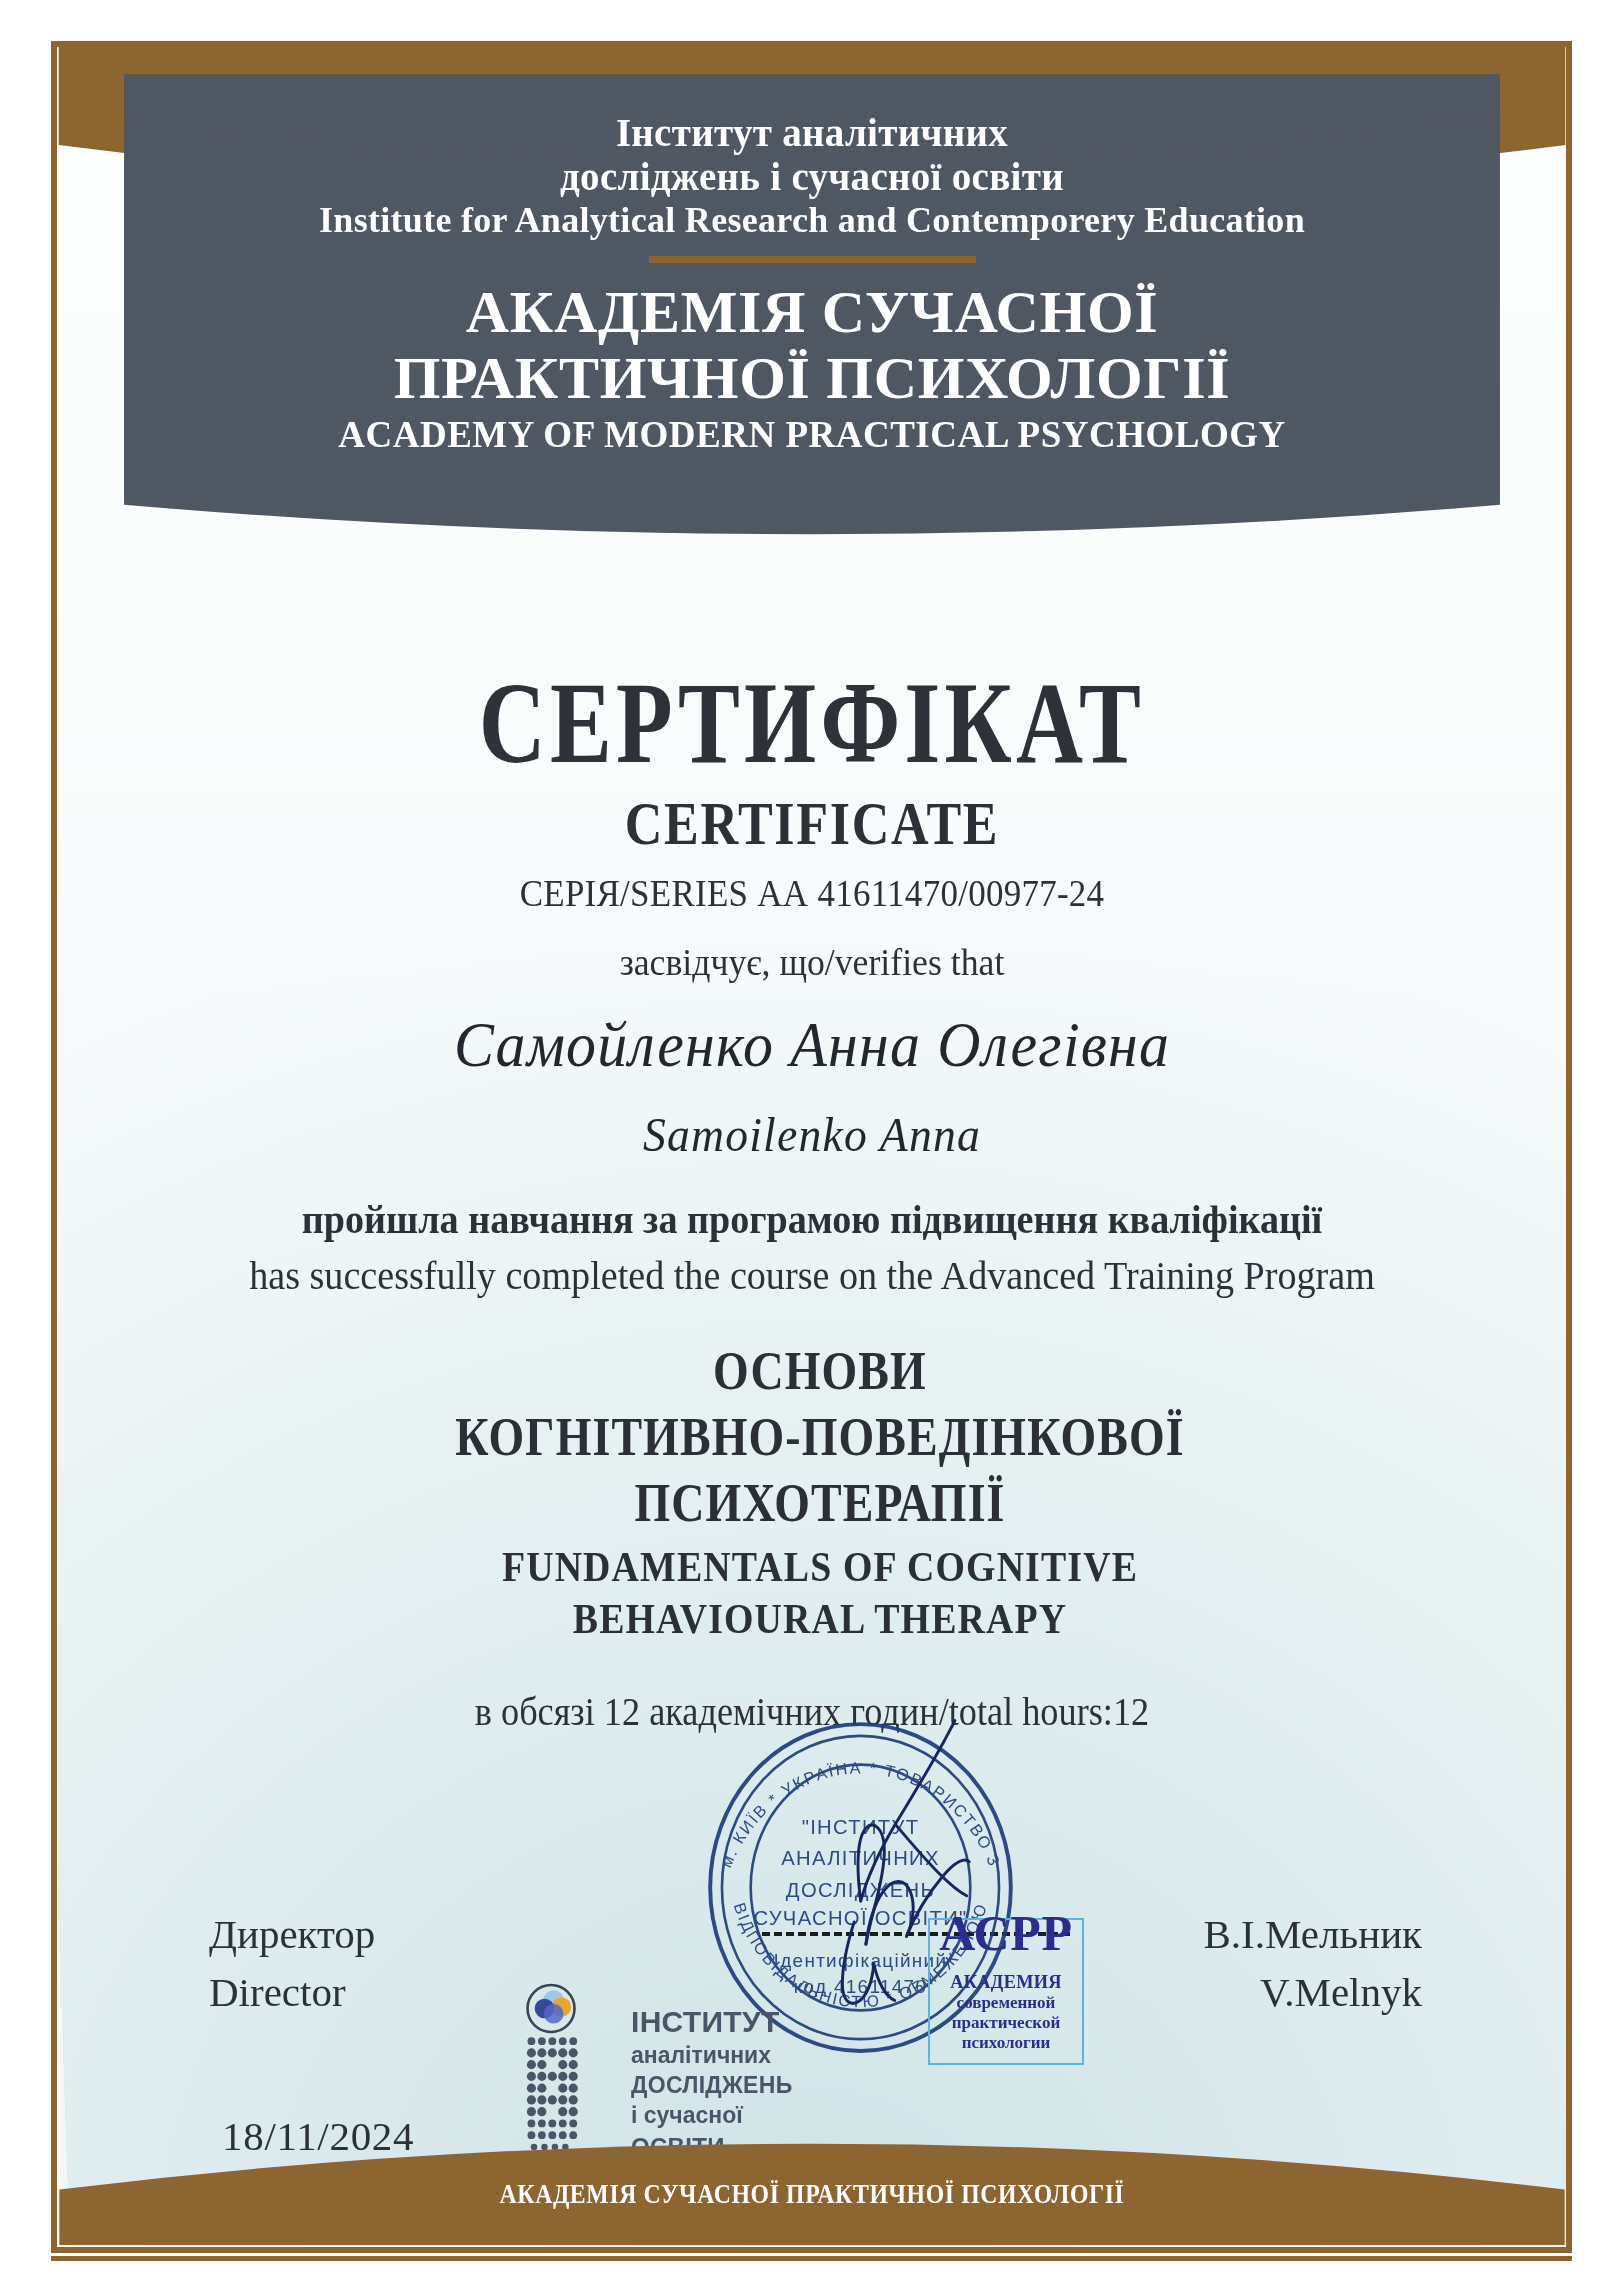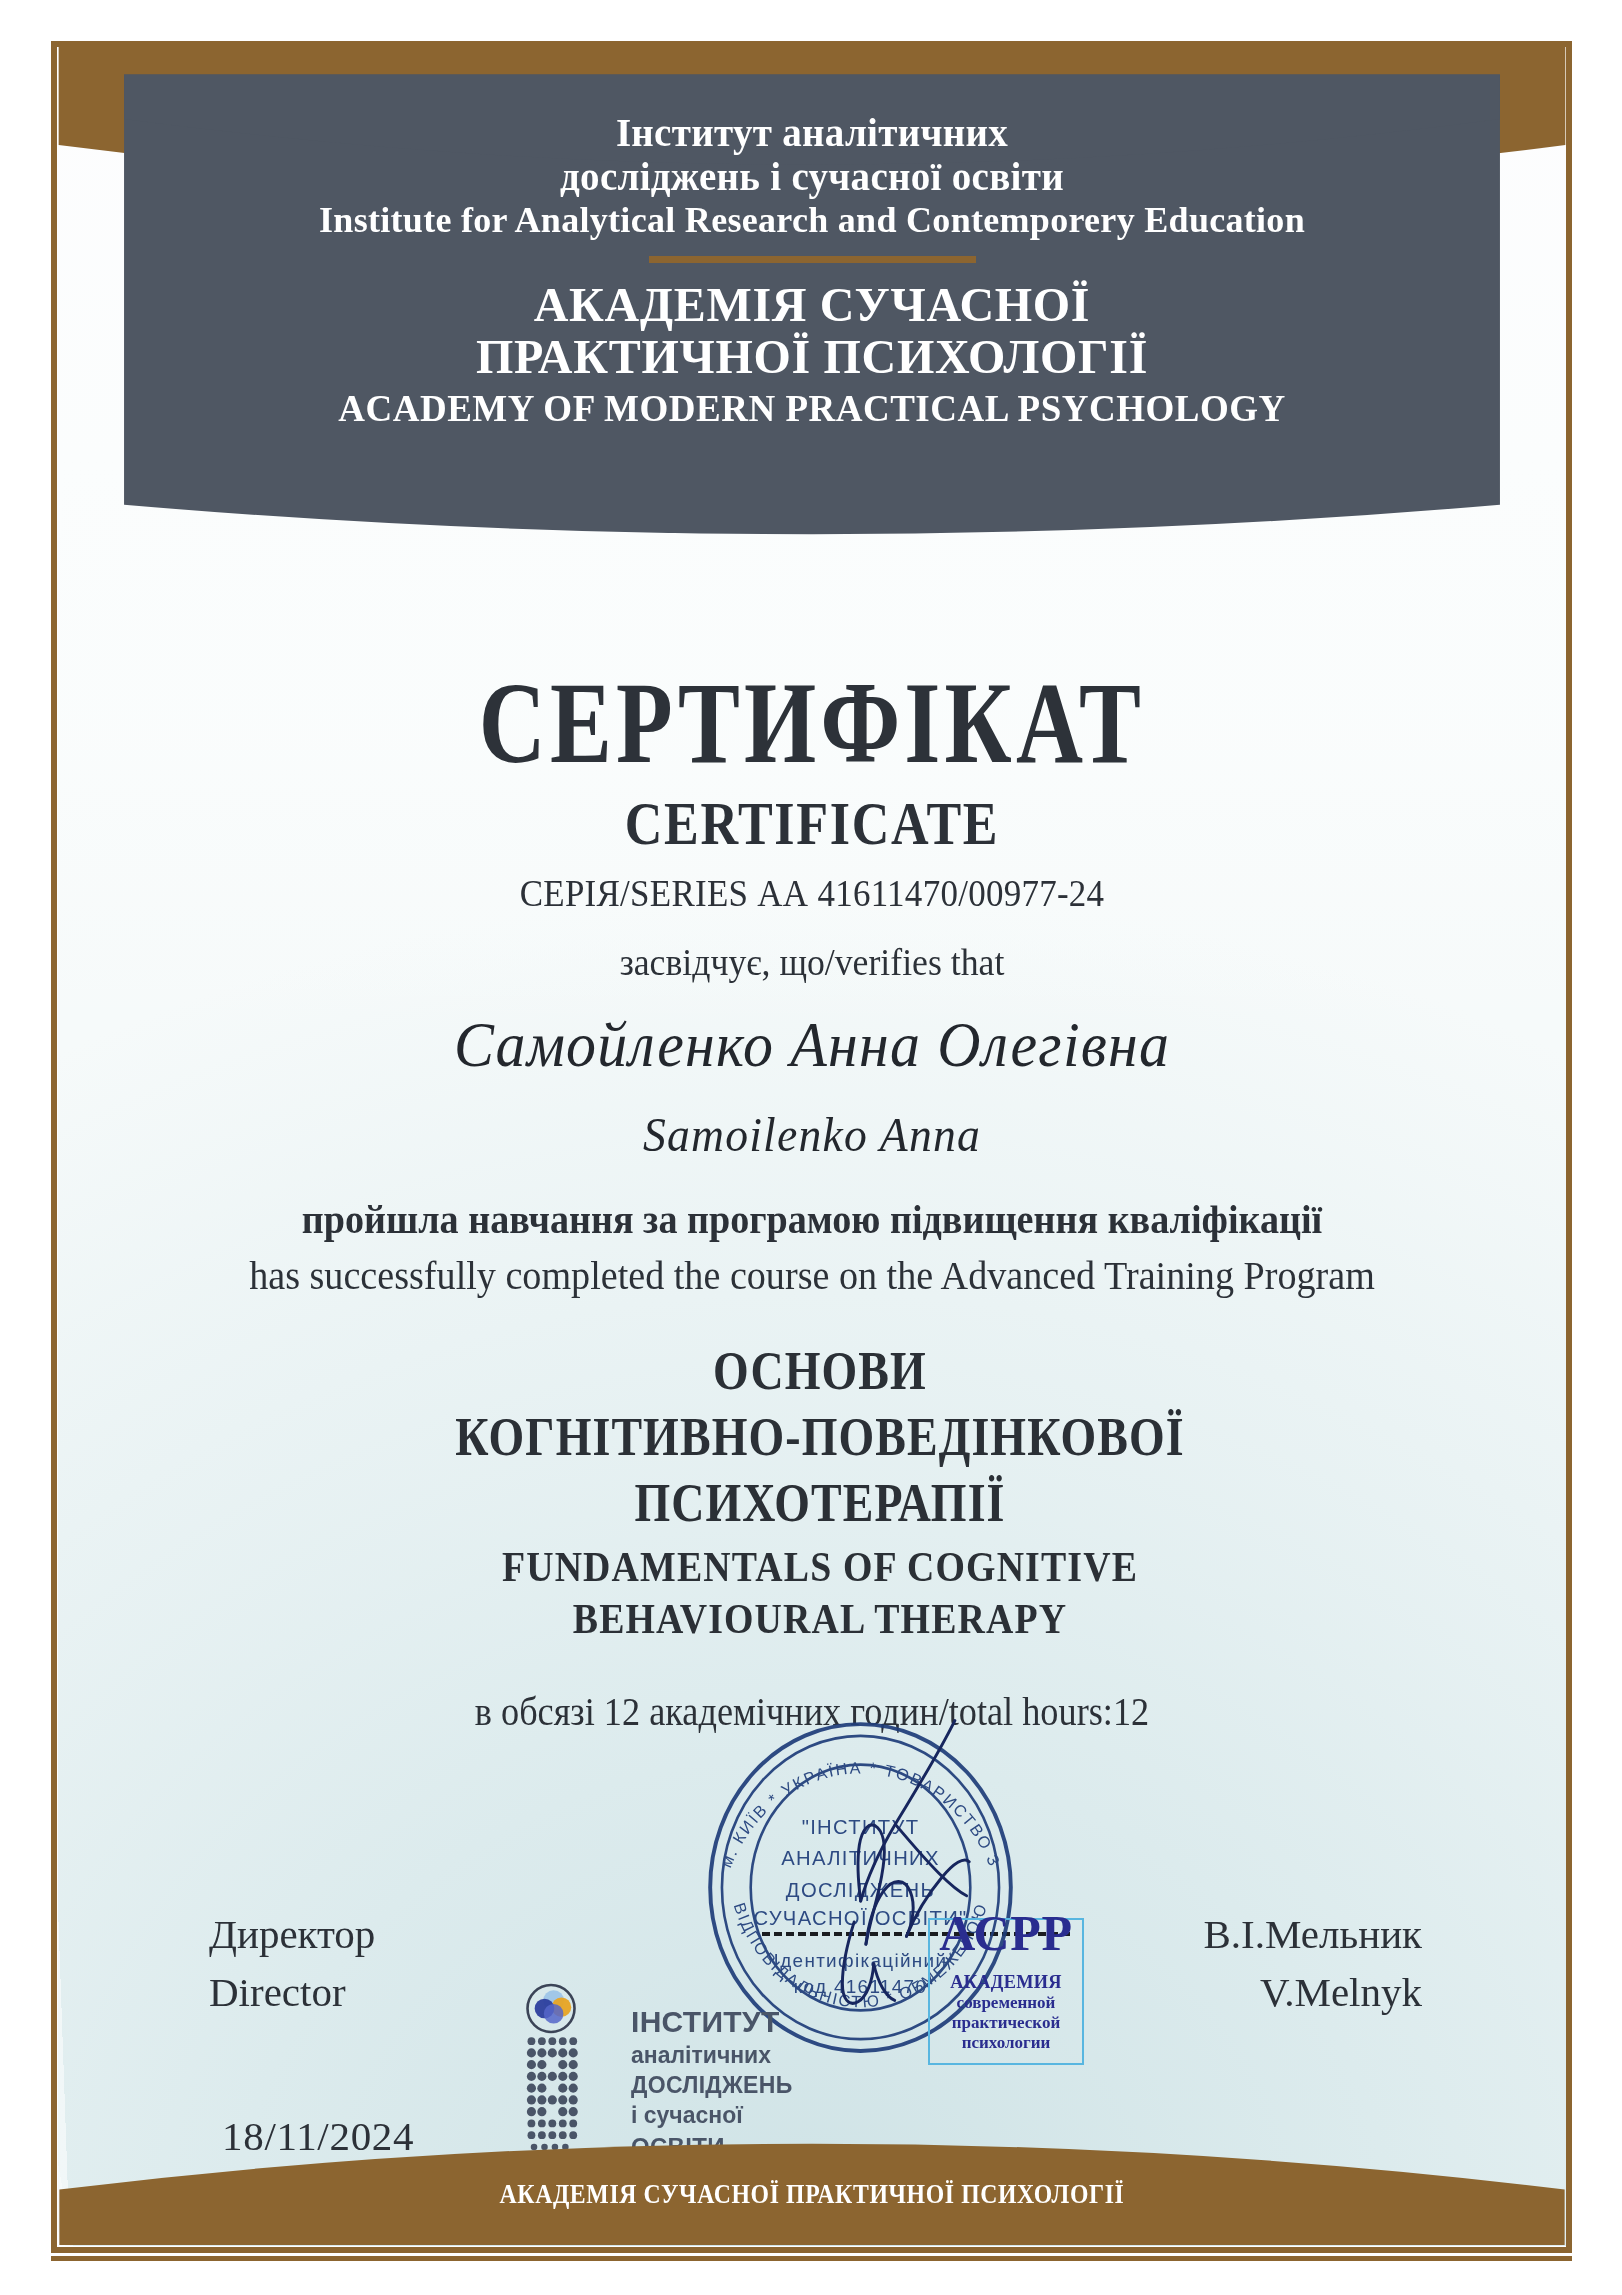--- a/index.html
+++ b/index.html
@@ -47,21 +47,21 @@
   .header-wrap svg{display:block;}
   .header-text{
     position:absolute;left:0;top:0;width:1508px;height:497px;
     display:flex;flex-direction:column;align-items:center;justify-content:flex-start;
     color:#ffffff;text-align:center;z-index:2;
   }
   .inst-line{font-weight:700;letter-spacing:0.3px;line-height:1.12;}
   .inst-uk{font-size:39px;}
   .inst-en{font-size:36px;margin-top:1.3px;}
   .gold-div{width:327px;height:7.2px;background:#8c6530;margin:15.7px auto 15.7px;}
-  .acad-uk{font-size:48px;font-weight:700;line-height:1.10;letter-spacing:0.7px;}
+  .acad-uk{font-size:60px;font-weight:700;line-height:1.10;letter-spacing:0.7px;}
   .acad-en{font-size:37px;font-weight:700;letter-spacing:0.5px;margin-top:2.6px;}
 
   
   .content{position:absolute;left:58px;top:47px;width:1508px;height:2199px;z-index:8;
            color:#2c3138;text-align:center;}
   .cert-uk{position:absolute;top:618px;left:0;width:100%;font-size:116px;font-weight:700;
            letter-spacing:5.2px;line-height:1;color:#2d3239;font-family:"Liberation Serif",serif;
            transform:scaleX(.80);transform-origin:50% 50%;}
   .cert-en{position:absolute;top:745px;left:0;width:100%;font-size:62px;font-weight:700;
            letter-spacing:2px;line-height:1;transform:scaleX(.84);transform-origin:50% 50%;}

